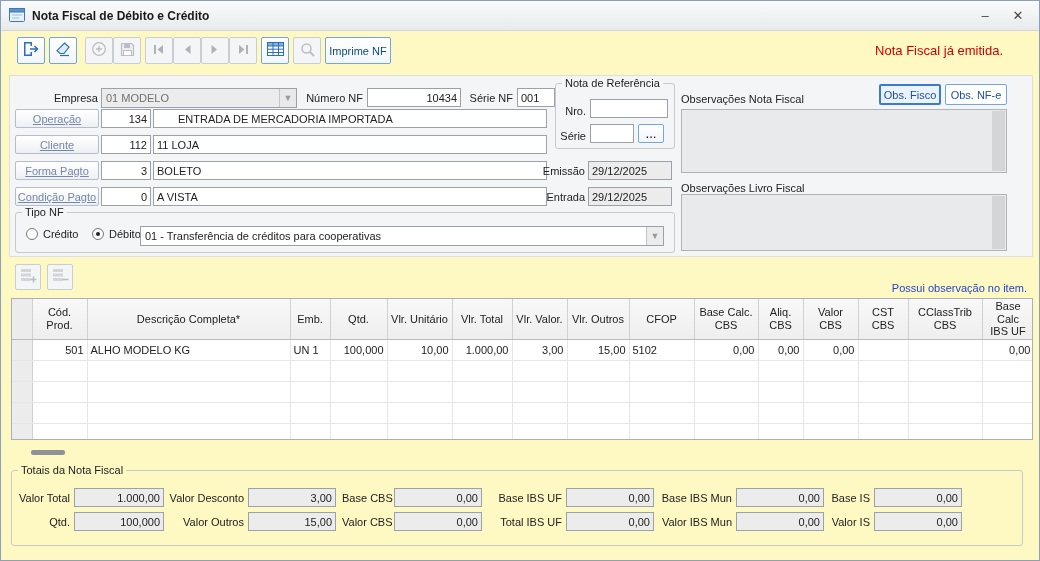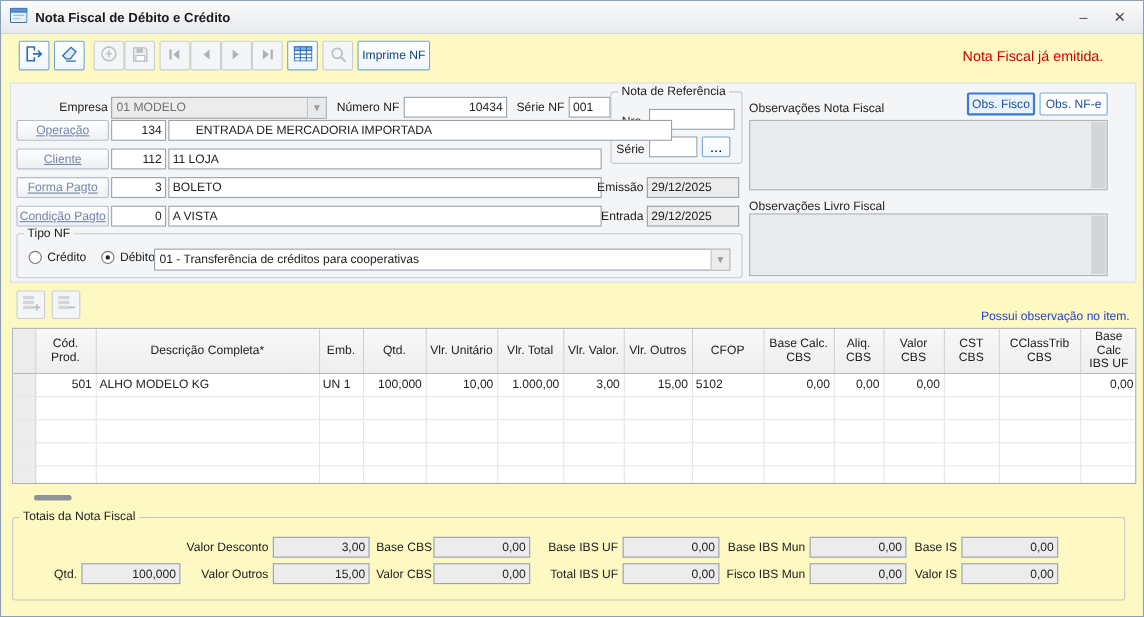--- a/index.html
+++ b/index.html
@@ -178,21 +178,21 @@
       <span class="vsb"></span>
     </div>
 
   <span class="lbl left" style="left:680px; top:177px; width:160px;">Observações Livro Fiscal</span>
   <div class="memo" style="left:680px; top:193px; width:326px; height:57px;">
       <span class="vsb"></span>
     </div>
 
   <button class="linkbtn" style="left:14px; top:108px;">Operação</button>
   <div class="fld right" style="left:100px; top:108px; width:50px;">134</div>
-  <div class="fld" style="left:152px; top:108px; width:458px;padding-left:24px;">ENTRADA DE MERCADORIA IMPORTADA</div>
+  <div class="fld" style="left:152px; top:108px; width:394px;padding-left:24px;">ENTRADA DE MERCADORIA IMPORTADA</div>
 
   <button class="linkbtn" style="left:14px; top:134px;">Cliente</button>
   <div class="fld right" style="left:100px; top:134px; width:50px;">112</div>
   <div class="fld" style="left:152px; top:134px; width:394px;">11 LOJA</div>
 
   <button class="linkbtn" style="left:14px; top:160px;">Forma Pagto</button>
   <div class="fld right" style="left:100px; top:160px; width:50px;">3</div>
   <div class="fld" style="left:152px; top:160px; width:394px;">BOLETO</div>
 
   <button class="linkbtn" style="left:14px; top:186px;">Condição Pagto</button>
@@ -379,20 +379,24 @@
           </tr>
         </tbody>
     </table>
   </div>
 
   <div class="hthumb"></div>
 
   <fieldset class="grp" style="left:10px; top:463px; width:1012px; height:82px;">
     <legend>Totais da Nota Fiscal</legend>
 
+    <div class="tpair" style="left:4px; top:12px;">
+      <span class="tlabel" style="width:58px;">Valor Total</span>
+      <span class="tfield" style="width:90px;">1.000,00</span>
+    </div>
     <div class="tpair" style="left:150px; top:12px;">
       <span class="tlabel" style="width:86px;">Valor Desconto</span>
       <span class="tfield" style="width:88px;">3,00</span>
     </div>
     <div class="tpair" style="left:330px; top:12px;">
       <span class="tlabel" style="width:52px;">Base CBS</span>
       <span class="tfield" style="width:88px;">0,00</span>
     </div>
     <div class="tpair" style="left:482px; top:12px;">
       <span class="tlabel" style="width:72px;">Base IBS UF</span>
@@ -417,21 +421,21 @@
     </div>
     <div class="tpair" style="left:330px; top:36px;">
       <span class="tlabel" style="width:52px;">Valor CBS</span>
       <span class="tfield" style="width:88px;">0,00</span>
     </div>
     <div class="tpair" style="left:482px; top:36px;">
       <span class="tlabel" style="width:72px;">Total IBS UF</span>
       <span class="tfield" style="width:88px;">0,00</span>
     </div>
     <div class="tpair" style="left:648px; top:36px;">
-      <span class="tlabel" style="width:76px;">Fisco IBS Mun</span>
+      <span class="tlabel" style="width:76px;">Valor IBS Mun</span>
       <span class="tfield" style="width:88px;">0,00</span>
     </div>
     <div class="tpair" style="left:796px; top:36px;">
       <span class="tlabel" style="width:66px;">Valor IS</span>
       <span class="tfield" style="width:88px;">0,00</span>
     </div>
   </fieldset>
 
 </div>
 

